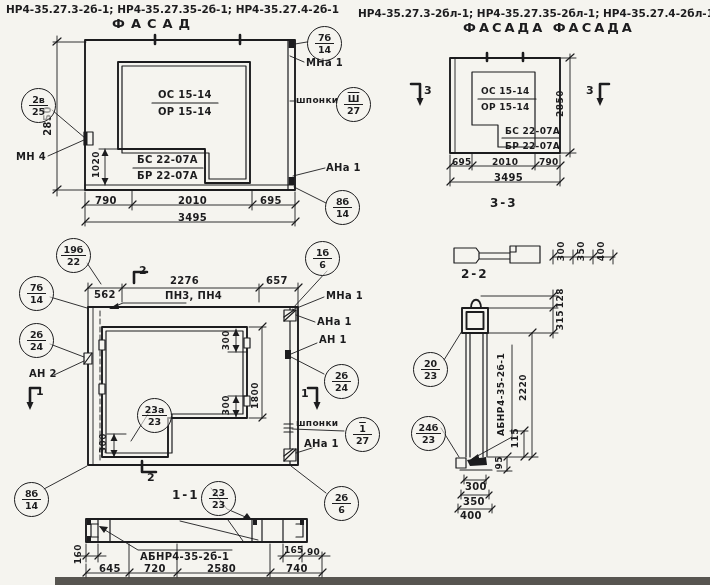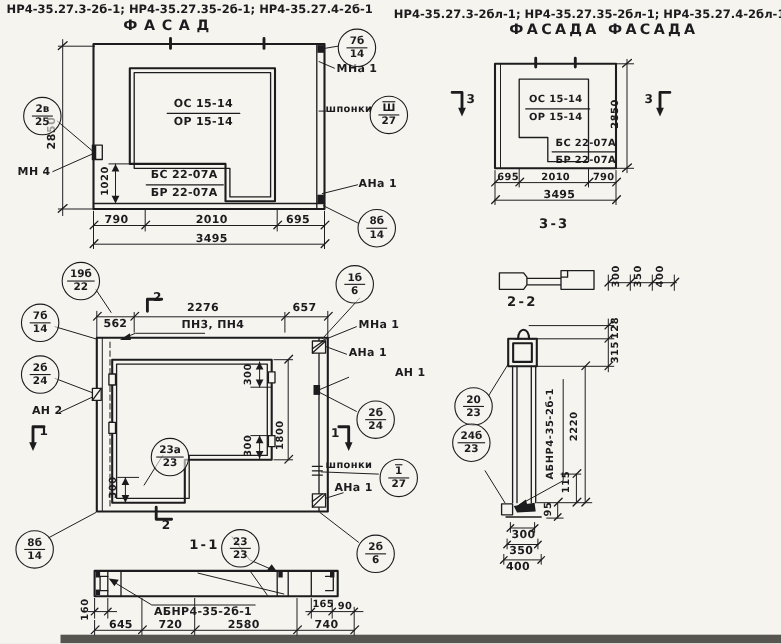--- a/index.html
+++ b/index.html
@@ -215,21 +215,21 @@
 <div class="lbl" style="left:94px;top:289px;">562</div>
 <div class="lbl" style="left:170px;top:275px;">2276</div>
 <div class="lbl" style="left:266px;top:275px;">657</div>
 <div class="lbl" style="left:127px;top:290px;margin-left:38px;">ПН3, ПН4</div>
 <div class="lbl s11" style="left:139px;top:264px;">2</div>
 <div class="lbl s11" style="left:147px;top:471px;">2</div>
 <div class="lbl s11" style="left:36px;top:385px;">1</div>
 <div class="lbl s11" style="left:301px;top:387px;">1</div>
 <div class="lbl" style="left:326px;top:290px;">МНа 1</div>
 <div class="lbl" style="left:317px;top:316px;">АНа 1</div>
-<div class="lbl" style="left:319px;top:334px;margin-left:40px;">АН 1</div>
+<div class="lbl" style="left:319px;top:334px;">АН 1</div>
 <div class="lbl" style="left:29px;top:368px;">АН 2</div>
 <div class="lbl s9" style="left:296px;top:418px;">шпонки</div>
 <div class="lbl" style="left:304px;top:438px;">АНа 1</div>
 <div class="lbl v s9" style="left:221px;top:330px;">300</div>
 <div class="lbl v s9" style="left:221px;top:395px;">300</div>
 <div class="lbl v s9" style="left:250px;top:382px;">1800</div>
 <div class="lbl v s9" style="left:98px;top:433px;">300</div>
 
 <div class="co" style="left:56px;top:238px;">
   <span class="ct">19б</span>
@@ -280,21 +280,21 @@
 <div class="lbl" style="left:99px;top:563px;">645</div>
 <div class="lbl" style="left:144px;top:563px;">720</div>
 <div class="lbl" style="left:207px;top:563px;">2580</div>
 <div class="lbl" style="left:286px;top:563px;">740</div>
 
 <div class="lbl ttl2" style="left:461px;top:267px;">2-2</div>
 <div class="co" style="left:413px;top:352px;">
   <span class="ct">20</span>
   <span class="cb">23</span>
 </div>
-<div class="co" style="left:411px;top:385px;align-items:center;">
+<div class="co" style="left:411px;top:416px;align-items:center;">
   <span class="ct">24б</span>
   <span class="cb">23</span>
 </div>
 <div class="lbl v s9" style="left:496px;top:340px;height:96px;">АБНР4-35-2б-1</div>
 <div class="lbl v s9" style="left:555px;top:288px;">128</div>
 <div class="lbl v s9" style="left:555px;top:310px;">315</div>
 <div class="lbl v s9" style="left:518px;top:374px;">2220</div>
 <div class="lbl v s9" style="left:510px;top:428px;">115</div>
 <div class="lbl v s9" style="left:494px;top:456px;">95</div>
 <div class="lbl" style="left:465px;top:481px;">300</div>

